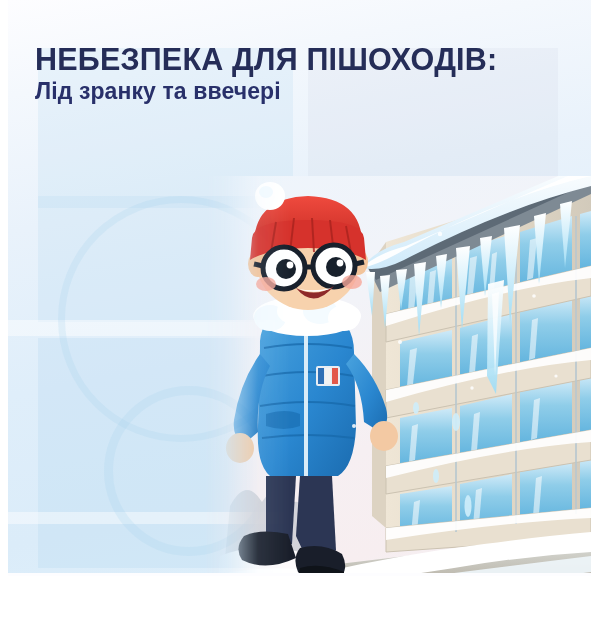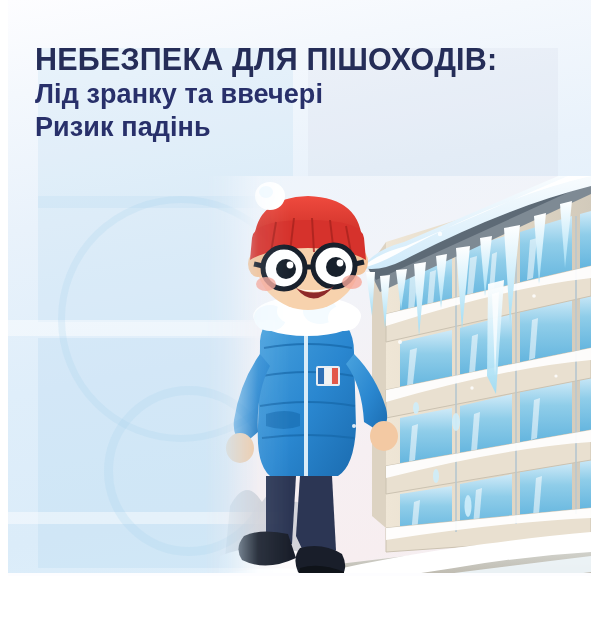--- a/index.html
+++ b/index.html
@@ -30,21 +30,21 @@
   }
 
   
   #textblock{position:absolute;left:27px;top:44px;width:556px;z-index:40;}
   #headline{
     font-size:30.5px;font-weight:bold;letter-spacing:.2px;
     color:#252d58;line-height:1.03;white-space:nowrap;
     margin:0 0 3px 0;
   }
   .subline{
-    font-size:27px;font-weight:bold;letter-spacing:.1px;
+    font-size:23px;font-weight:bold;letter-spacing:.1px;
     color:#28306a;line-height:1.21;white-space:nowrap;
   }
 
   
   #photo{
     position:absolute;left:196px;top:176px;width:387px;height:452px;
     overflow:hidden;
     -webkit-mask-image:linear-gradient(to right,rgba(0,0,0,0) 0px,rgba(0,0,0,.25) 22px,rgba(0,0,0,.9) 54px,#000 86px,#000 100%);
     mask-image:linear-gradient(to right,rgba(0,0,0,0) 0px,rgba(0,0,0,.25) 22px,rgba(0,0,0,.9) 54px,#000 86px,#000 100%);
   }
@@ -335,18 +335,17 @@
           <circle cx="352" cy="200" r="1.6"></circle>
         </g>
 
       </g>
     </svg>
   </div>
 
   <div id="textblock">
     <div id="headline">НЕБЕЗПЕКА ДЛЯ ПІШОХОДІВ:</div>
     <div class="subline">Лід зранку та ввечері</div>
-    <div class="subline">Ризик падінь</div>
   </div>
 
   <div id="rightstrip"></div>
   <div id="bottomstrip"></div>
 </div>
 
 </body></html>

